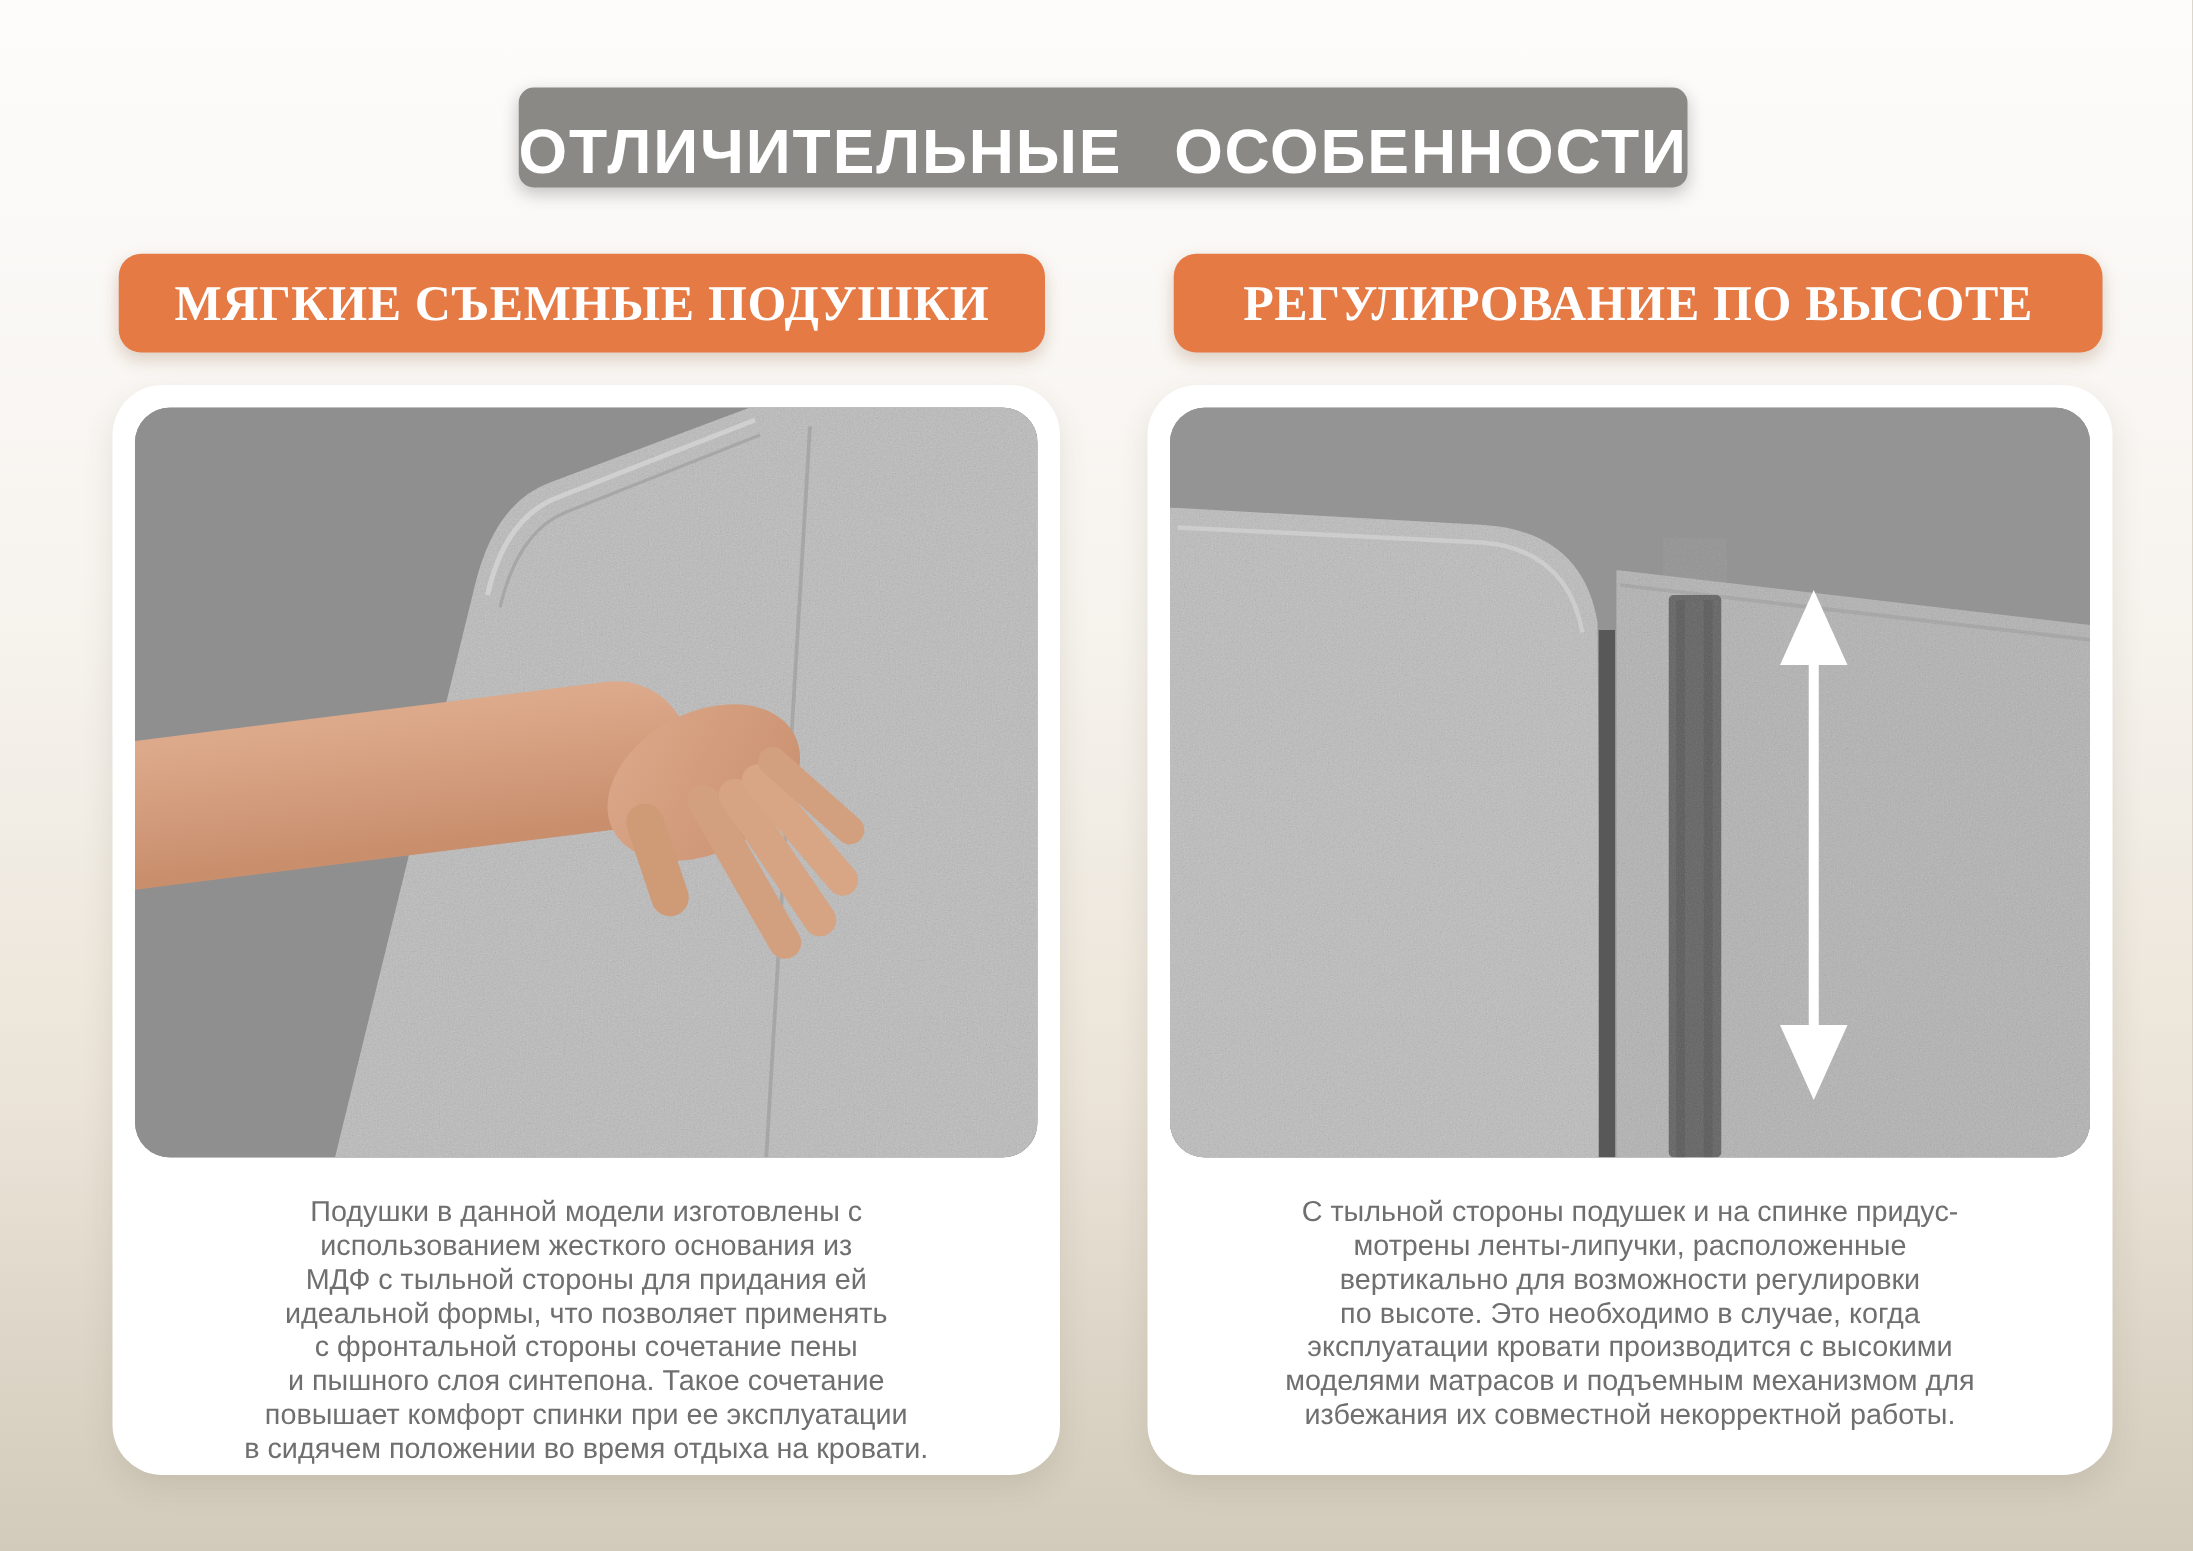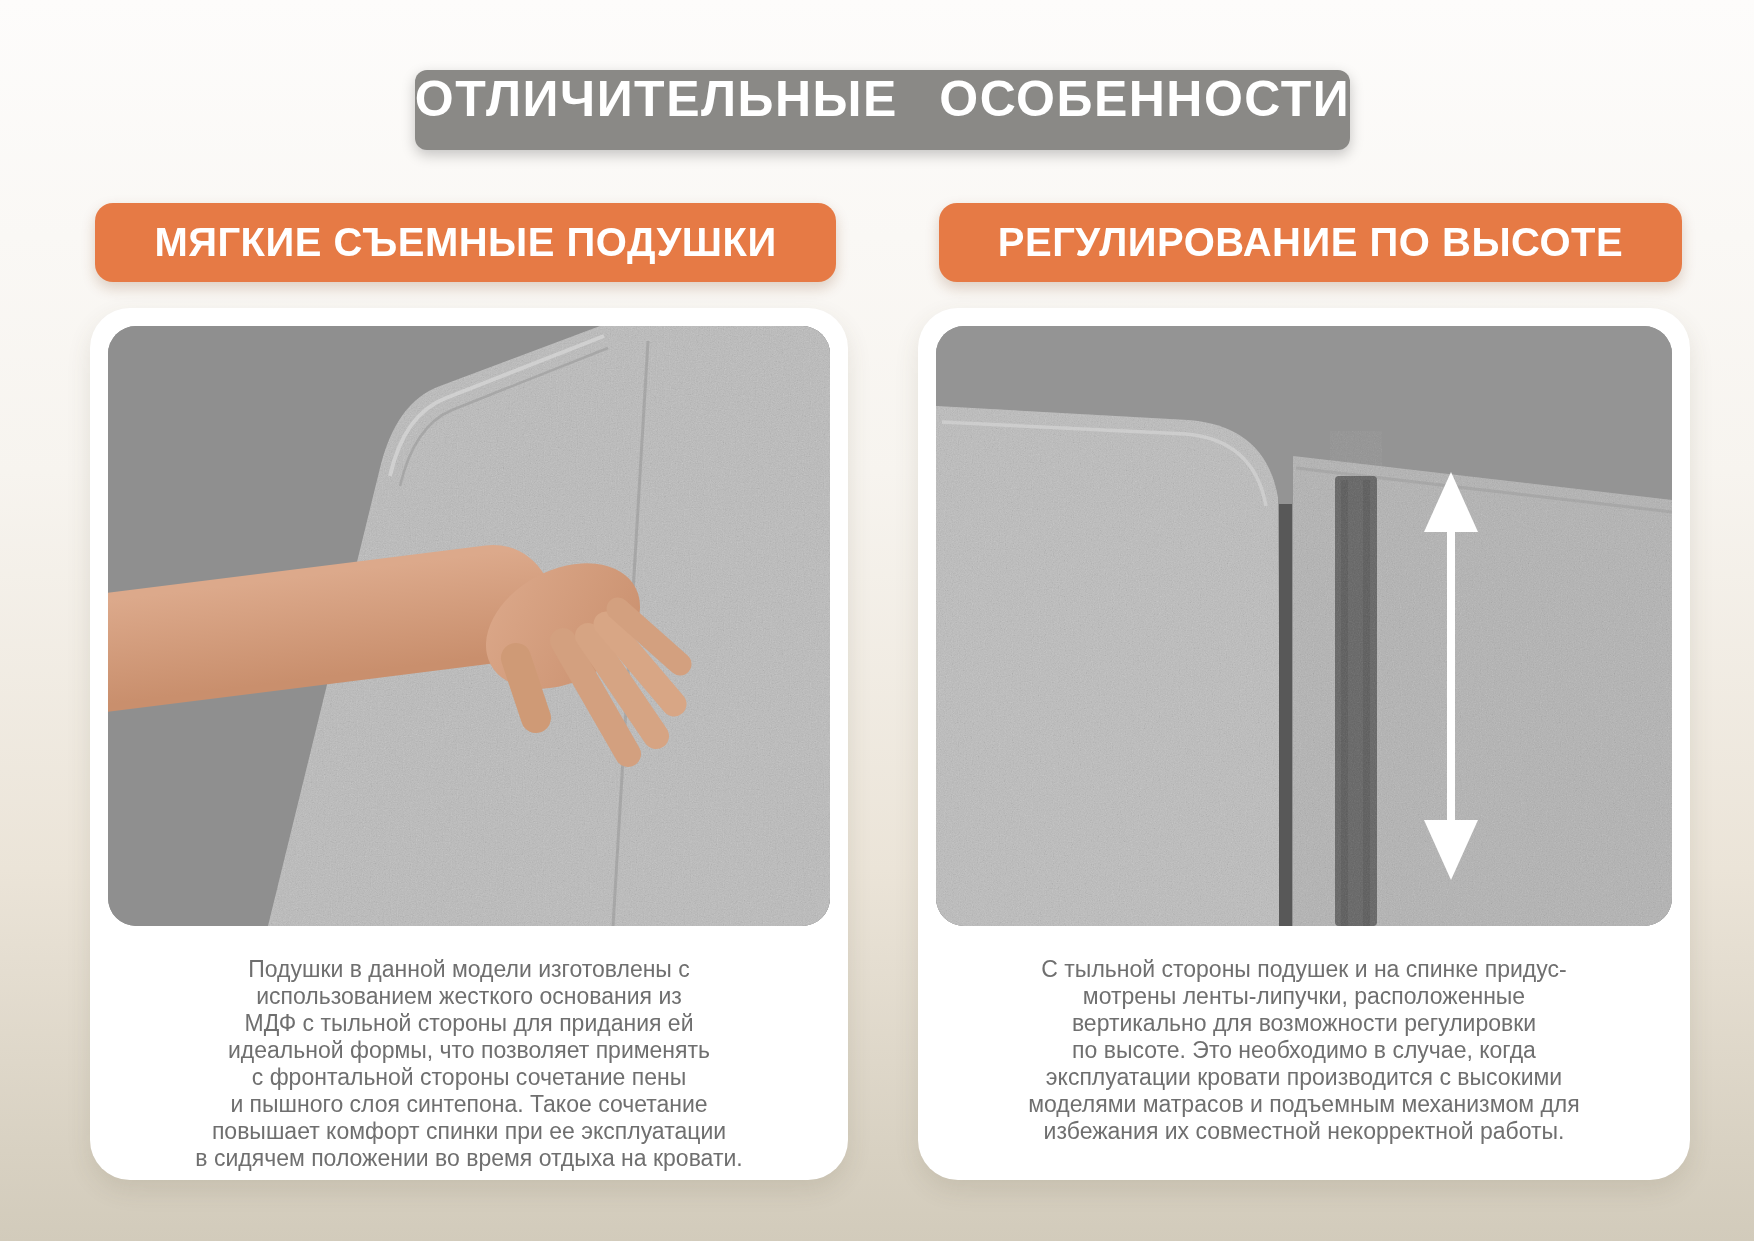--- a/index.html
+++ b/index.html
@@ -8,38 +8,38 @@
     position:relative;
     width:1754px;height:1241px;
     overflow:hidden;
     font-family:"Liberation Sans","DejaVu Sans",sans-serif;
     background:linear-gradient(180deg, var(--bg-top,#fdfcfb) 0%, #f7f4ef 38%, #ebe4d8 70%, var(--bg-bottom,#d2cbbb) 100%);
   }
   .header-banner{
     position:absolute;left:415px;top:70px;width:935px;height:80px;
     background:var(--header-gray,#8a8986);
     border-radius:12px;
-    display:flex;align-items:flex-start;justify-content:center;
+    display:flex;align-items:flex-end;justify-content:center;
     box-shadow:0 5px 14px rgba(0,0,0,.22);
   }
   .header-banner span{
     color:#fff;font-weight:bold;font-size:50px;
     letter-spacing:1.5px;word-spacing:26px;white-space:nowrap;
   }
   .feature-banner{
     position:absolute;top:203px;height:79px;
     background:var(--accent-orange,#e67a45);
     border-radius:18px;
     display:flex;align-items:center;justify-content:center;
     box-shadow:0 6px 14px rgba(120,60,20,.22);
   }
   .feature-banner.left{left:95px;width:741px;}
   .feature-banner.right{left:915px;width:743px;margin-left:24px;}
   .feature-banner span{
-    color:#fff;font-weight:bold;font-size:40px;letter-spacing:.5px;white-space:nowrap;
+    color:#fff;font-weight:bold;font-size:40px;letter-spacing:.5px;white-space:nowrap;font-family:Liberation Serif, serif;
   }
   .card{
     position:absolute;top:308px;height:872px;
     background:var(--card-white,#fff);
     border-radius:40px;
     box-shadow:0 10px 24px rgba(80,70,50,.12);
   }
   .card.left{left:90px;width:758px;}
   .card.right{left:918px;width:772px;}
   .photo{

